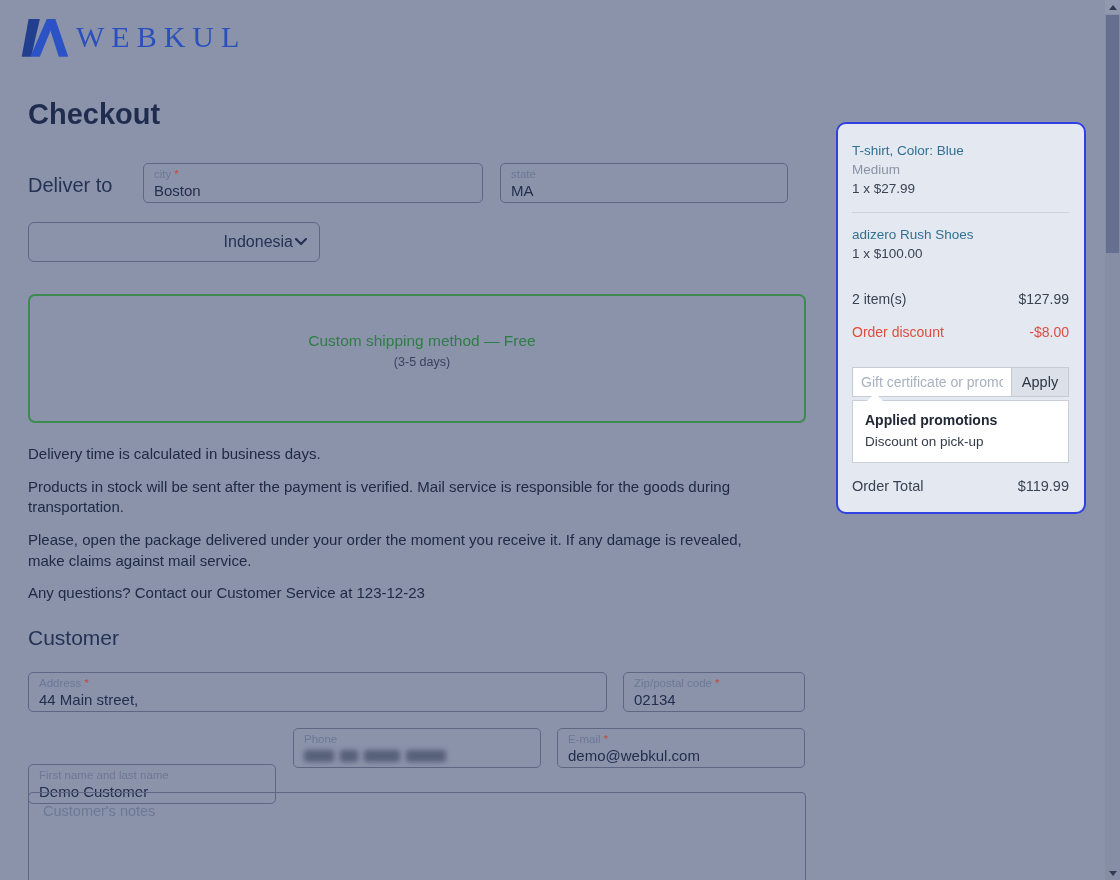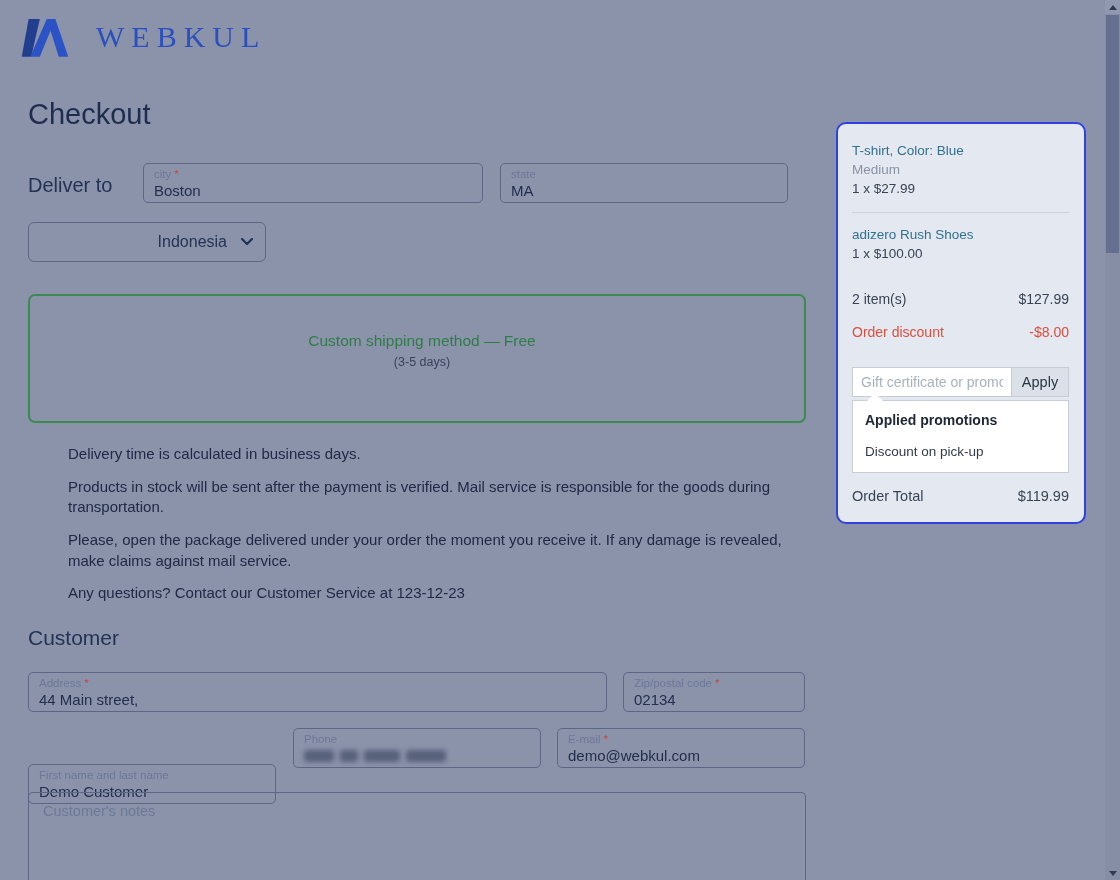--- a/index.html
+++ b/index.html
@@ -1,56 +1,56 @@
 <!DOCTYPE html>
 <html><head>
 <meta charset="utf-8">
 <style>
   html,body{margin:0;padding:0;}
   body{width:1120px;height:880px;overflow:hidden;background:#8b93ab;
        font-family:"Liberation Sans",sans-serif;-webkit-font-smoothing:antialiased;}
   #app{position:relative;width:1120px;height:880px;overflow:hidden;}
 
   
-  .logo{position:absolute;left:20px;top:16px;display:flex;align-items:center;gap:26px;}
+  .logo{position:absolute;left:20px;top:16px;display:flex;align-items:center;gap:6px;}
   .logo-text{font-family:"Liberation Serif",serif;font-size:30px;letter-spacing:7px;
              color:#2b50bd;line-height:1;}
 
   
-  .h1{position:absolute;left:28px;top:98px;font-size:29px;font-weight:normal;color:#1f2c4e;}
+  .h1{position:absolute;left:28px;top:98px;font-size:29px;font-weight:bold;color:#1f2c4e;}
   .section-h{position:absolute;left:28px;font-size:21px;color:#243253;}
 
   
   .field{position:absolute;border:1px solid #5d6784;border-radius:5px;
          padding:4px 10px 2px;box-sizing:border-box;height:40px;background:transparent;}
   .flabel{font-size:11.5px;color:#6d7896;line-height:13px;white-space:nowrap;overflow:hidden;}
   .req{color:#c5473a;margin-left:3px;font-size:11.5px;}
   .fvalue{display:block;width:100%;border:none;background:transparent;outline:none;
           padding:0;margin:0;font-family:"Liberation Sans",sans-serif;
           font-size:15px;color:#232e4c;line-height:19px;}
   .deliver-label{position:absolute;left:28px;top:174px;font-size:20px;color:#243253;}
 
   
-  .country{position:absolute;left:28px;top:222px;width:238px;height:40px;
+  .country{position:absolute;left:28px;top:222px;width:292px;height:40px;
            border:1px solid #5d6784;border-radius:6px;box-sizing:border-box;
            display:flex;align-items:center;justify-content:flex-end;
-           padding-right:12px;gap:14px;cursor:pointer;}
+           padding-right:12px;gap:2px;cursor:pointer;}
   .country-text{font-size:16px;color:#243253;}
   .chev{width:12px;height:8px;}
 
   
   .shipbox{position:absolute;left:28px;top:294px;width:778px;height:129px;
            border:2px solid #3c8a50;border-radius:7px;box-sizing:border-box;
            display:flex;flex-direction:column;align-items:center;justify-content:center;
            transform:translateZ(0);padding-left:10px;}
   .ship-main{font-size:15.5px;color:#2e7d45;margin-bottom:5px;transform:translateY(-8px);}
   .ship-sub{font-size:12.5px;color:#39425b;transform:translateY(-8px);}
 
   
-  .paras{position:absolute;left:28px;top:444px;width:745px;margin-left:40px;}
+  .paras{position:absolute;left:28px;top:444px;width:745px;}
   .paras p{margin:0 0 12px;font-size:15px;line-height:1.38;color:#202a44;}
 
   
   .notes-area{position:absolute;left:28px;top:792px;width:778px;height:110px;
               border:1px solid #5d6784;border-radius:5px 5px 0 0;border-bottom:none;
               box-sizing:border-box;padding:8px 12px;}
   .notes-area textarea{width:100%;height:100%;border:none;background:transparent;outline:none;
               resize:none;font-family:"Liberation Sans",sans-serif;font-size:14.5px;color:#232e4c;}
   .notes-area textarea::placeholder{color:#6d7896;opacity:1;}
   .fvalue::placeholder{color:#6d7896;opacity:1;}
@@ -76,21 +76,21 @@
   .gift-input{flex:1;min-width:0;border:1px solid #c6ccd6;border-right:none;background:#fff;
               padding:0 8px;font-family:"Liberation Sans",sans-serif;font-size:14px;color:#333b48;outline:none;}
   .gift-input::placeholder{color:#a8b1bf;opacity:1;}
   .apply-btn{width:58px;background:#dce1e9;border:1px solid #c6ccd6;
              font-family:"Liberation Sans",sans-serif;font-size:14.5px;color:#2b3442;cursor:pointer;}
   .promo-pop{margin-top:3px;background:#ffffff;border:1px solid #c9ced8;
              padding:11px 12px 13px;position:relative;}
   .promo-pop:before{content:"";position:absolute;top:-8px;left:14px;
              border-left:8px solid transparent;border-right:8px solid transparent;
              border-bottom:8px solid #ffffff;}
-  .pp-title{font-size:14px;font-weight:bold;color:#222936;margin-bottom:16px;}
+  .pp-title{font-size:14px;font-weight:bold;color:#222936;margin-bottom:6px;}
   .pp-item{font-size:13.5px;color:#333b48;}
   .cart-row.total{margin-top:15px;font-size:14.5px;}
 
   
   .scrollbar{position:absolute;right:0;top:0;width:15px;height:880px;background:#868ea5;}
   .sb-btn{position:absolute;left:0;width:15px;height:14px;background:#9099b0;
           display:flex;align-items:center;justify-content:center;cursor:pointer;}
   .sb-btn.up{top:0;}
   .sb-btn.down{bottom:0;background:transparent;}
   .tri-up{width:0;height:0;border-left:4px solid transparent;border-right:4px solid transparent;

